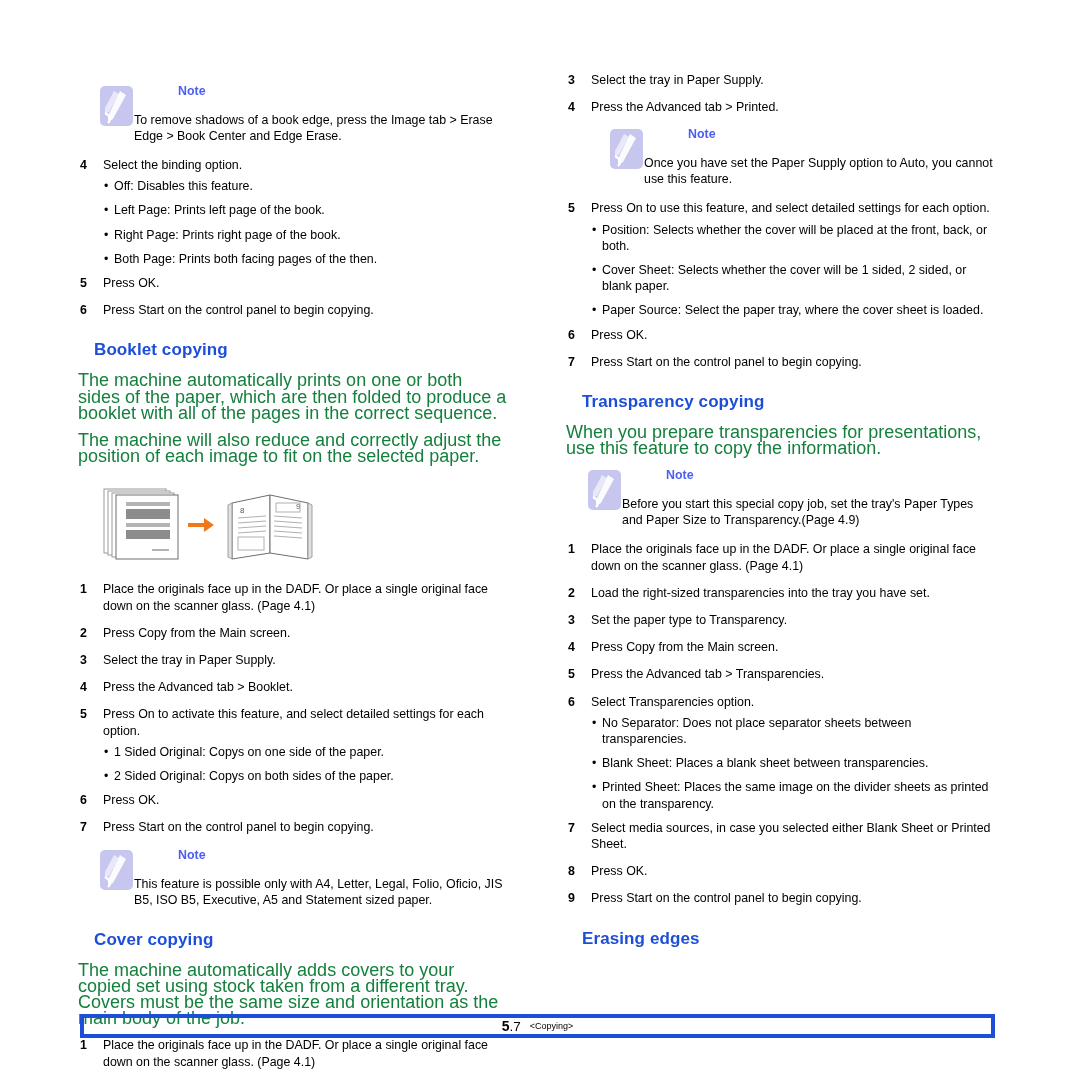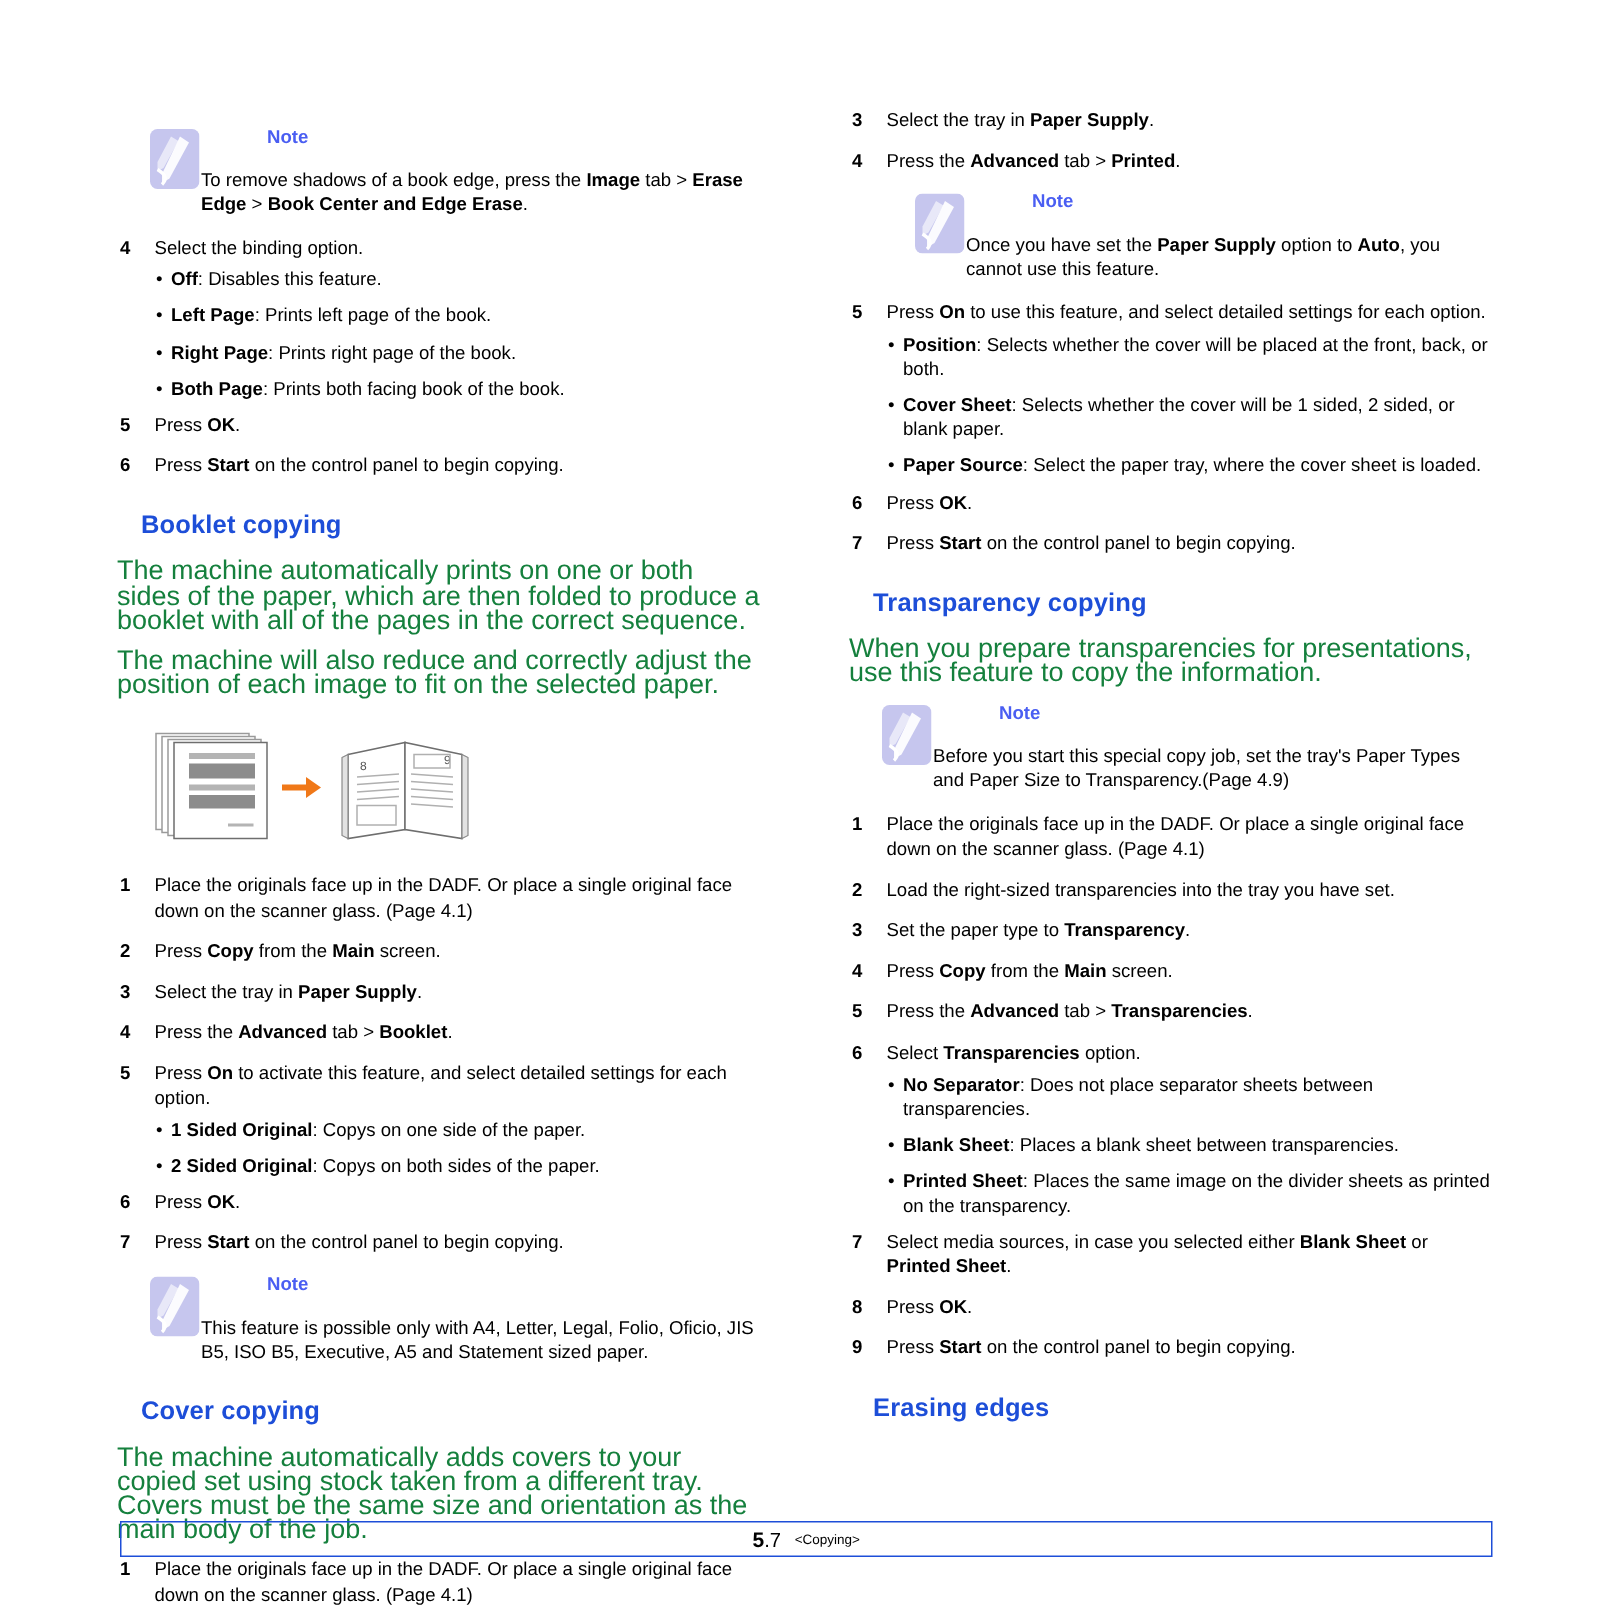--- a/index.html
+++ b/index.html
@@ -91,34 +91,34 @@
     margin-bottom:1px;
     padding-left:44px;
   }
   .note-body{
     font-size:12.4px;
     line-height:16px;
     margin-top:13px;
   }
   .note.gap .note-title{margin-bottom:3px;}
 
-  b{font-weight:bold;}
+  b{font-weight:normal;}
 
   
   .illus{
     margin:10px 0 14px 22px;
     width:230px;height:78px;
   }
 
   
   .footer{
     position:absolute;
     left:80px;top:1014px;
     width:915px;height:24px;
-    border:1px solid #1d4ed8;
+    border:4px solid #1d4ed8;
     box-sizing:border-box;
     display:flex;
     align-items:center;
     justify-content:center;
   }
   .footer-page{
     font-size:13.5px;
     color:#000;
   }
   .footer-page .big{font-weight:bold;font-size:14px;}
@@ -149,21 +149,21 @@
     </div>
 
     
     <div class="step tight">
       <span class="num">4</span><span>Select the binding option.</span>
     </div>
 
     <div class="bullet"><span class="dot">•</span><b>Off</b><span>: Disables this feature.</span></div>
     <div class="bullet"><span class="dot">•</span><b>Left Page</b><span>: Prints left page of the book.</span></div>
     <div class="bullet"><span class="dot">•</span><b>Right Page</b><span>: Prints right page of the book.</span></div>
-    <div class="bullet"><span class="dot">•</span><b>Both Page</b><span>: Prints both facing book of the book.</span></div>
+    <div class="bullet"><span class="dot">•</span><b>Both Page</b><span>: Prints both facing pages of the then.</span></div>
 
     <div class="step"><span class="num">5</span><span>Press </span><b>OK</b><span>.</span></div>
 
     <div class="step"><span class="num">6</span><span>Press </span><b>Start</b><span> on the control panel to begin copying.</span></div>
 
     
     <div class="section-h">Booklet copying</div>
     <div class="para">The machine automatically prints on one or both sides of the paper, which are then folded to produce a booklet with all of the pages in the correct sequence.</div>
     <div class="para">The machine will also reduce and correctly adjust the position of each image to fit on the selected paper.</div>
 

